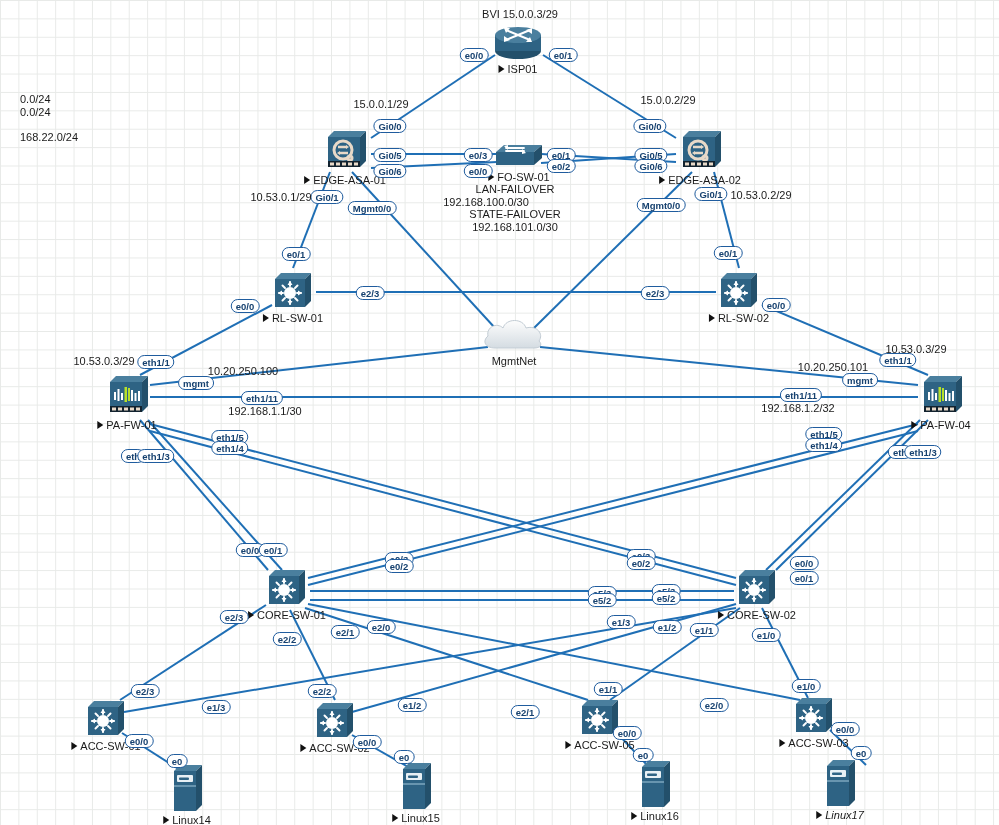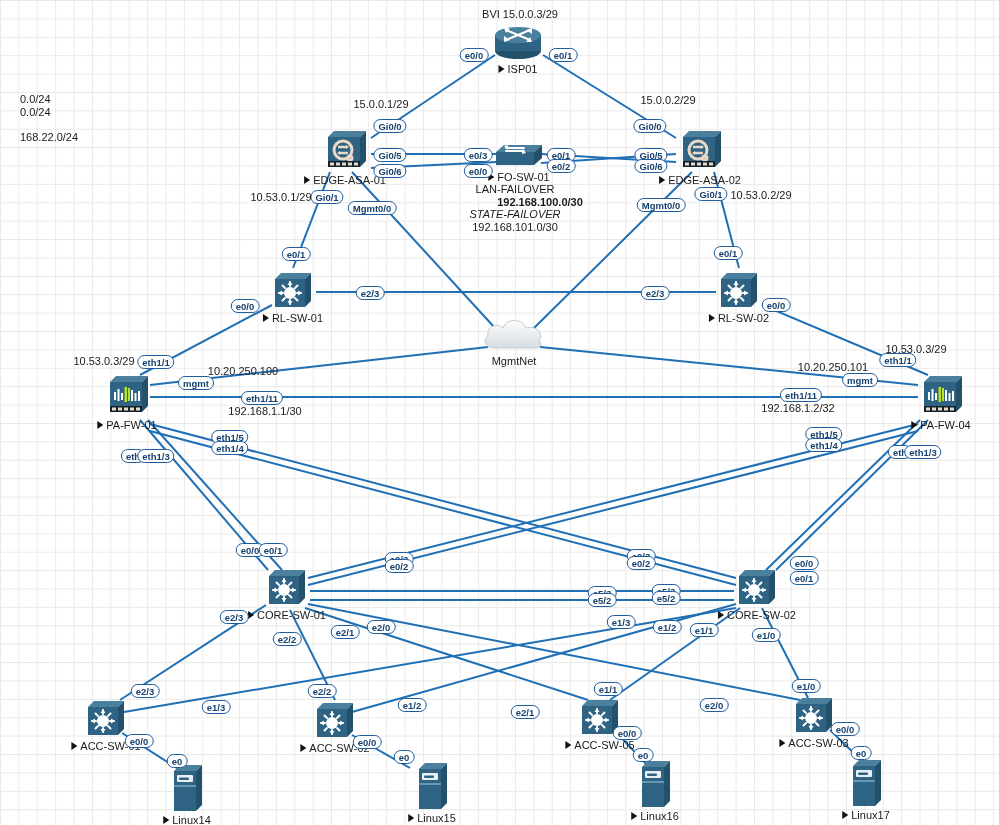--- a/index.html
+++ b/index.html
@@ -471,21 +471,21 @@
       <rect x="6" y="10" width="22" height="40" fill="#2e6384"></rect>
       <rect x="9" y="14" width="16" height="7" fill="#e8f0f5" rx="1"></rect>
       <rect x="11" y="16.5" width="10" height="2.5" fill="#2e6384" rx="1"></rect>
       <line x1="6" y1="25" x2="28" y2="25" stroke="#8fb8cc" stroke-width="1.2"></line>
     </svg></div>
         <div class="node-label">
           <span class="tri"></span>
           <span>Linux14</span>
         </div>
       </div>
-      <div class="node" style="left: 432px; top: 787px; text-align: center;">
+      <div class="node" style="left: 416px; top: 787px; text-align: center;">
         <div class="node-ico"><svg width="38" height="52" viewBox="0 0 38 52">
       <polygon points="6,10 28,10 34,4 12,4" fill="#4a7f9e"></polygon>
       <polygon points="28,10 34,4 34,44 28,50" fill="#23506b"></polygon>
       <rect x="6" y="10" width="22" height="40" fill="#2e6384"></rect>
       <rect x="9" y="14" width="16" height="7" fill="#e8f0f5" rx="1"></rect>
       <rect x="11" y="16.5" width="10" height="2.5" fill="#2e6384" rx="1"></rect>
       <line x1="6" y1="25" x2="28" y2="25" stroke="#8fb8cc" stroke-width="1.2"></line>
     </svg></div>
         <div class="node-label">
           <span class="tri"></span>
@@ -499,21 +499,21 @@
       <rect x="6" y="10" width="22" height="40" fill="#2e6384"></rect>
       <rect x="9" y="14" width="16" height="7" fill="#e8f0f5" rx="1"></rect>
       <rect x="11" y="16.5" width="10" height="2.5" fill="#2e6384" rx="1"></rect>
       <line x1="6" y1="25" x2="28" y2="25" stroke="#8fb8cc" stroke-width="1.2"></line>
     </svg></div>
         <div class="node-label">
           <span class="tri"></span>
           <span>Linux16</span>
         </div>
       </div>
-      <div class="node" style="left: 866px; top: 784px;">
+      <div class="node" style="left: 840px; top: 784px; font-style: italic;">
         <div class="node-ico"><svg width="38" height="52" viewBox="0 0 38 52">
       <polygon points="6,10 28,10 34,4 12,4" fill="#4a7f9e"></polygon>
       <polygon points="28,10 34,4 34,44 28,50" fill="#23506b"></polygon>
       <rect x="6" y="10" width="22" height="40" fill="#2e6384"></rect>
       <rect x="9" y="14" width="16" height="7" fill="#e8f0f5" rx="1"></rect>
       <rect x="11" y="16.5" width="10" height="2.5" fill="#2e6384" rx="1"></rect>
       <line x1="6" y1="25" x2="28" y2="25" stroke="#8fb8cc" stroke-width="1.2"></line>
     </svg></div>
         <div class="node-label">
           <span class="tri"></span>
@@ -593,22 +593,22 @@
       <div class="badge" style="left: 177px; top: 761px;">e0</div>
       <div class="badge" style="left: 404px; top: 757px;">e0</div>
       <div class="badge" style="left: 643px; top: 755px;">e0</div>
       <div class="badge" style="left: 861px; top: 753px;">e0</div>
     </div>
   <div id="texts">
       <div class="freetext" style="left: 520px; top: 14px;">BVI 15.0.0.3/29</div>
       <div class="freetext" style="left: 381px; top: 104px;">15.0.0.1/29</div>
       <div class="freetext" style="left: 668px; top: 100px;">15.0.0.2/29</div>
       <div class="freetext" style="left: 515px; top: 189px;">LAN-FAILOVER</div>
-      <div class="freetext" style="left: 540px; top: 202px; font-weight: bold;">192.168.100.0/30</div>
-      <div class="freetext" style="left: 515px; top: 214px; font-style: italic;">STATE-FAILOVER</div>
+      <div class="freetext" style="left: 486px; top: 202px;">192.168.100.0/30</div>
+      <div class="freetext" style="left: 515px; top: 214px;">STATE-FAILOVER</div>
       <div class="freetext" style="left: 515px; top: 227px;">192.168.101.0/30</div>
       <div class="freetext" style="left: 281px; top: 197px;">10.53.0.1/29</div>
       <div class="freetext" style="left: 761px; top: 195px;">10.53.0.2/29</div>
       <div class="freetext" style="left: 104px; top: 361px;">10.53.0.3/29</div>
       <div class="freetext" style="left: 916px; top: 349px;">10.53.0.3/29</div>
       <div class="freetext" style="left: 243px; top: 371px;">10.20.250.100</div>
       <div class="freetext" style="left: 833px; top: 367px;">10.20.250.101</div>
       <div class="freetext" style="left: 265px; top: 411px;">192.168.1.1/30</div>
       <div class="freetext" style="left: 798px; top: 408px;">192.168.1.2/32</div>
       <div class="freetext ta-left" style="left: 0px; top: 99px;">0.0/24</div>

